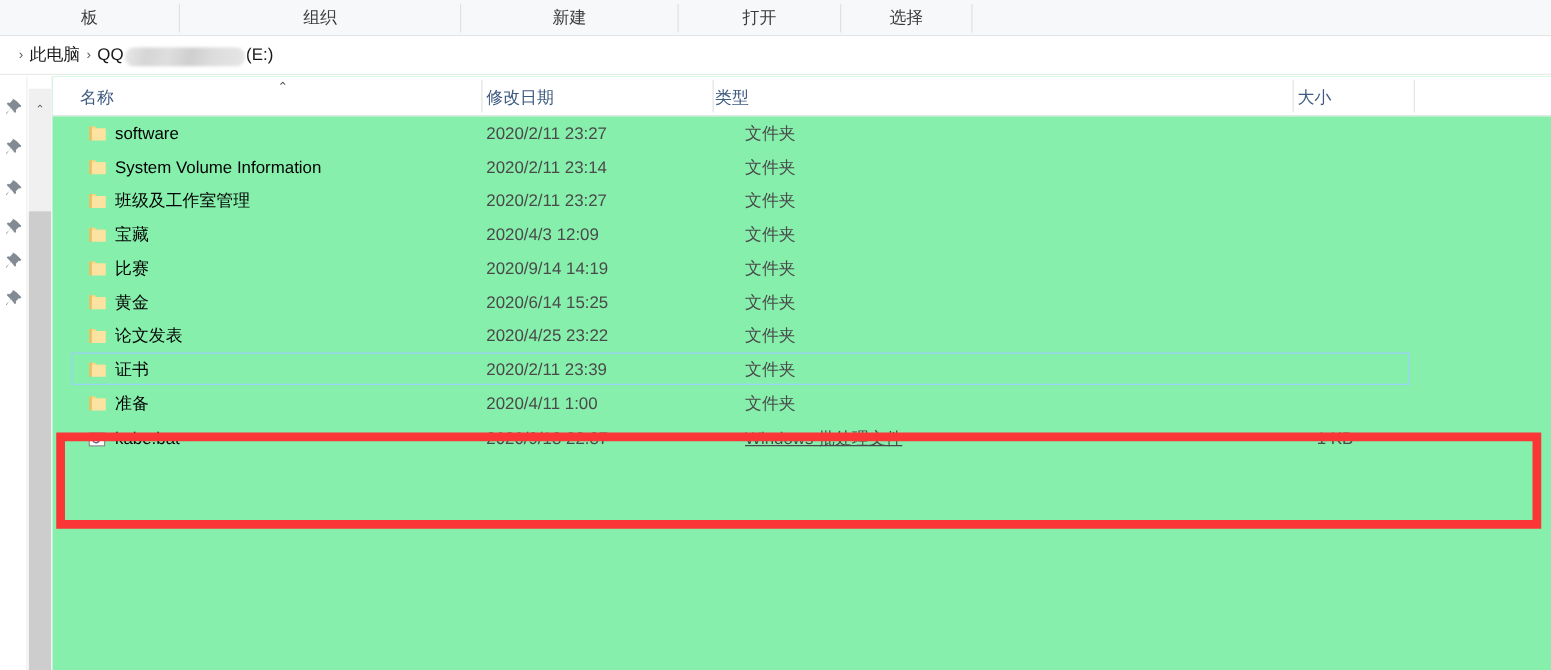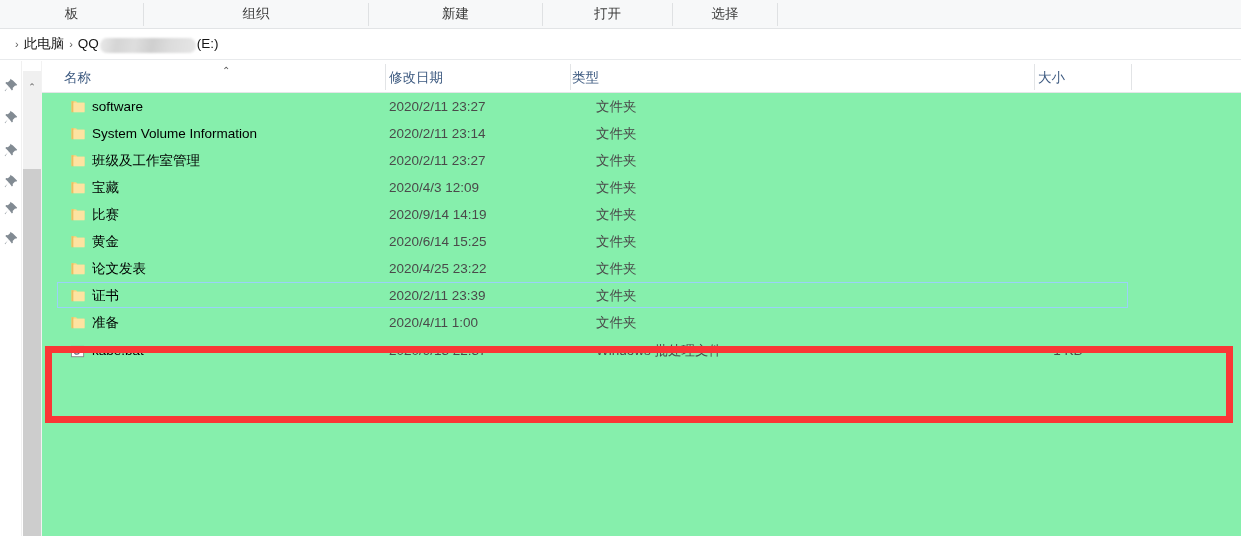--- a/index.html
+++ b/index.html
@@ -473,20 +473,20 @@
       <div class="row-icon" style="top:8px;">
         <svg viewBox="0 0 17 17" width="16" height="16">
           <rect x="1.5" y="2.5" width="13" height="11" fill="#ffffff" stroke="#8a8a8a" stroke-width="1"></rect>
           <circle cx="7.2" cy="8.2" r="2.6" fill="none" stroke="#5e6a78" stroke-width="1.3"></circle>
           <path d="M9.2 6.2l3.0-2.6M10.2 7.2l2.6 0.2" stroke="#5e6a78" stroke-width="1.1" fill="none"></path>
           <circle cx="7.2" cy="8.2" r="0.9" fill="#5e6a78"></circle>
         </svg>
       </div>
       <div class="cell cell-name" style="height:29px;line-height:29px;">kabe.bat</div>
       <div class="cell cell-date" style="height:29px;line-height:29px;">2020/9/13 22:37</div>
-      <div class="cell cell-type" style="height:29px;line-height:29px;">Windows 批处理文件</div>
+      <div class="cell cell-type" style="height:29px;line-height:29px;text-decoration:underline;">Windows 批处理文件</div>
       <div class="cell cell-size" style="height:29px;line-height:29px;">1 KB</div>
     </div>
 
   </div>
 </div>
 
 <div class="annot-box"></div>
 
 </body></html>

